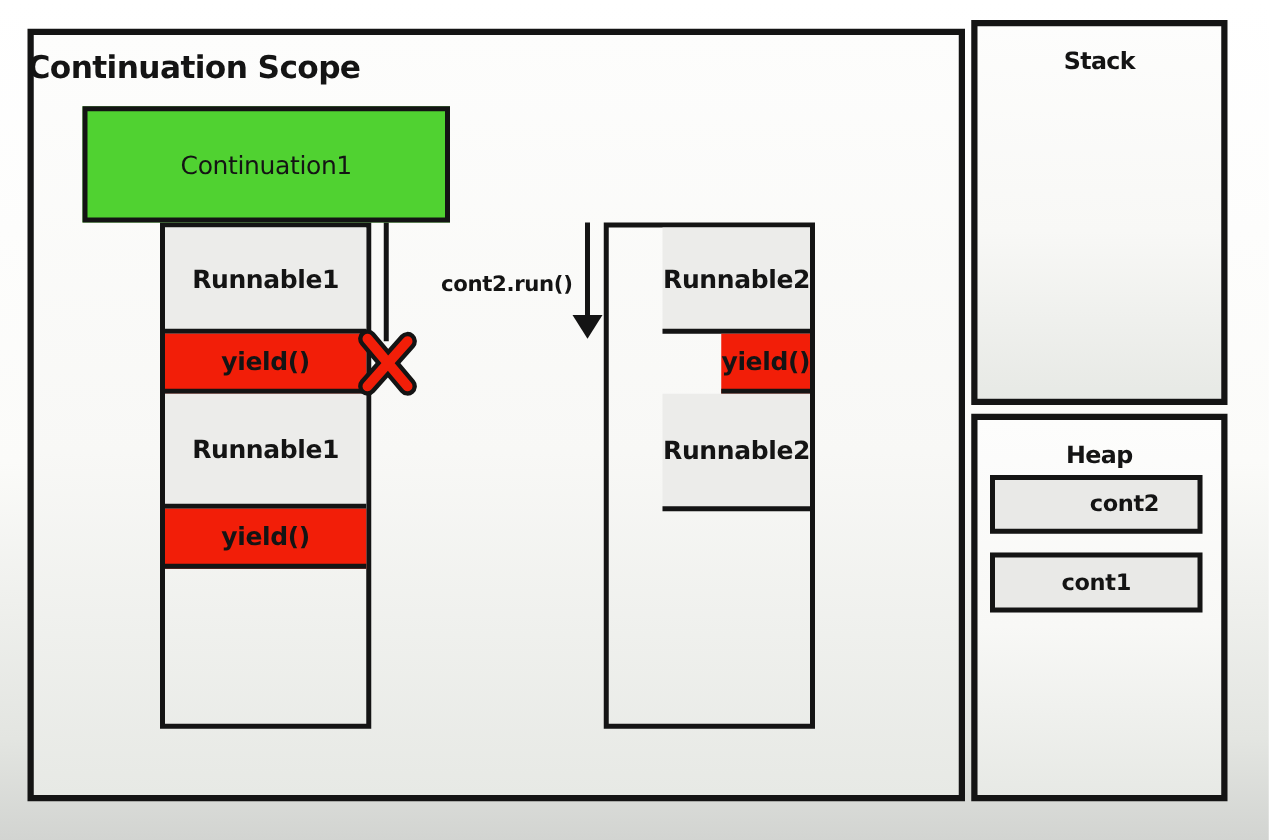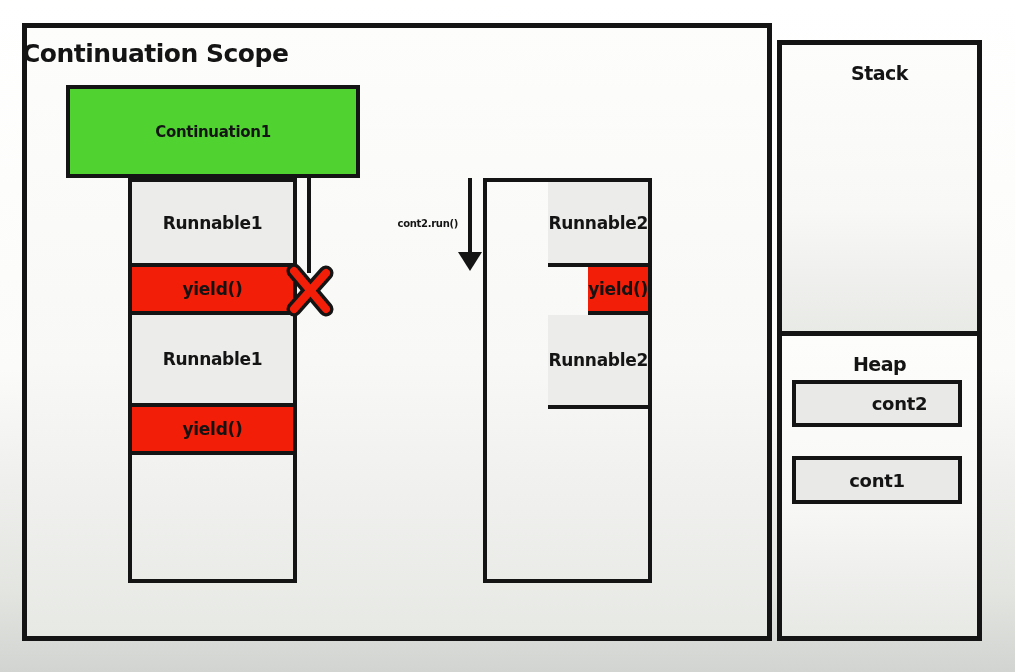--- a/index.html
+++ b/index.html
@@ -17,84 +17,84 @@
     overflow:hidden;
   }
   .canvas{position:relative;width:1015px;height:672px;}
 
   .panel{
     position:absolute;
     border:5px solid var(--ink);
     background:linear-gradient(180deg,#fdfdfc 0%,#f8f8f6 55%,#e7e9e5 100%);
   }
   .scope-box{left:22px;top:23px;width:750px;height:618px;}
-  .stack-panel{left:777px;top:40px;width:205px;height:308px;}
+  .stack-panel{left:777px;top:16px;width:205px;height:308px;}
   .heap-panel{left:777px;top:331px;width:205px;height:310px;}
 
   .scope-title{
     position:absolute;left:22px;top:39px;width:894px;
     text-align:left;font-size:25px;font-weight:bold;color:var(--ink);
     letter-spacing:-0.5px;
   }
   .panel-title{
     text-align:center;font-weight:bold;font-size:19px;color:var(--ink);
     padding-top:17px;letter-spacing:-0.5px;
   }
   .heap-panel .panel-title{}
 
   .cont-header{
     position:absolute;top:85px;height:93px;
     border:4px solid var(--ink);background:var(--green);
     display:flex;align-items:center;justify-content:center;
-    font-size:15px;font-weight:bold;color:var(--ink);letter-spacing:-0.3px;
+    font-size:20px;font-weight:normal;color:var(--ink);letter-spacing:-0.3px;
     z-index:3;
   }
   .cont1-header{left:66px;width:294px;}
   .cont2-header{left:420px;width:295px;}
 
   .stack-col{
     position:absolute;top:178px;width:169px;height:405px;
     border:4px solid var(--ink);background:transparent;
     display:flex;flex-direction:column;z-index:2;
   }
   .stack1{left:128px;}
   .stack2{left:483px;align-items:flex-end;}
   .cell{
     display:flex;align-items:center;justify-content:center;
-    font-size:17px;font-weight:bold;color:var(--ink);
+    font-size:20px;font-weight:bold;color:var(--ink);
     border-bottom:4px solid var(--ink);letter-spacing:-0.3px;
   }
   .cell.gray{background:var(--frameGray);}
   .cell.red{background:var(--red);}
   .cell.empty{flex:1;border-bottom:none;background:transparent;}
 
   .vline{position:absolute;width:4px;background:var(--ink);z-index:1;}
   .cont1-line{left:307px;top:178px;height:95px;}
   .cont2-line{left:468px;top:178px;height:78px;}
   .arrow-head{
     position:absolute;left:458px;top:252px;width:0;height:0;
     border-left:12px solid transparent;border-right:12px solid transparent;
     border-top:19px solid var(--ink);z-index:1;
   }
   .x-mark{position:absolute;left:283px;top:262px;width:54px;height:56px;z-index:4;}
 
   .run-label{
     position:absolute;left:348px;top:218px;width:110px;
-    text-align:right;font-size:10px;font-weight:bold;color:var(--ink);
+    text-align:right;font-size:17px;font-weight:bold;color:var(--ink);
     letter-spacing:-0.3px;
   }
 
   .heap-item{
     position:absolute;left:792px;width:170px;height:47px;
     border:4px solid var(--ink);background:var(--heapGray);
     display:flex;align-items:center;justify-content:center;
     font-size:18px;font-weight:bold;color:var(--ink);letter-spacing:-0.3px;
   }
   .heap-item-1{top:380px;padding-left:45px;}
-  .heap-item-2{top:456px;height:48px;}
+  .heap-item-2{top:442px;height:48px;}
 </style>
 </head>
 <body>
 
 <div class="canvas">
 
   <div class="panel scope-box"></div>
   <div class="scope-title">Continuation Scope</div>
 
   <div class="cont-header cont1-header">Continuation1</div>

